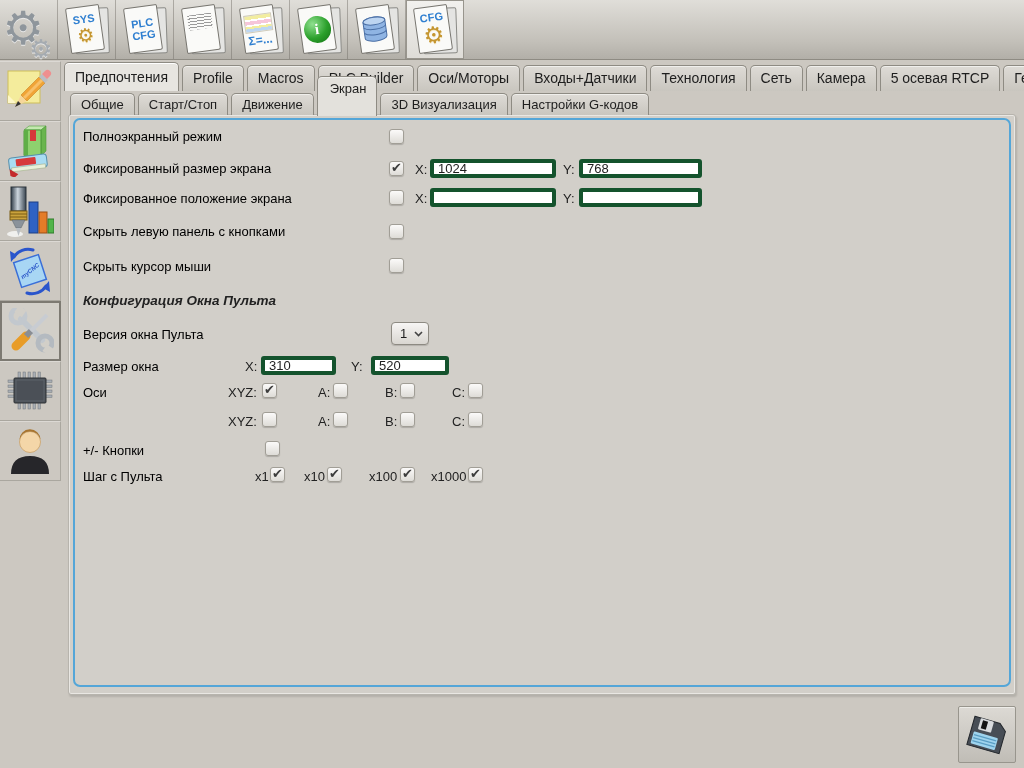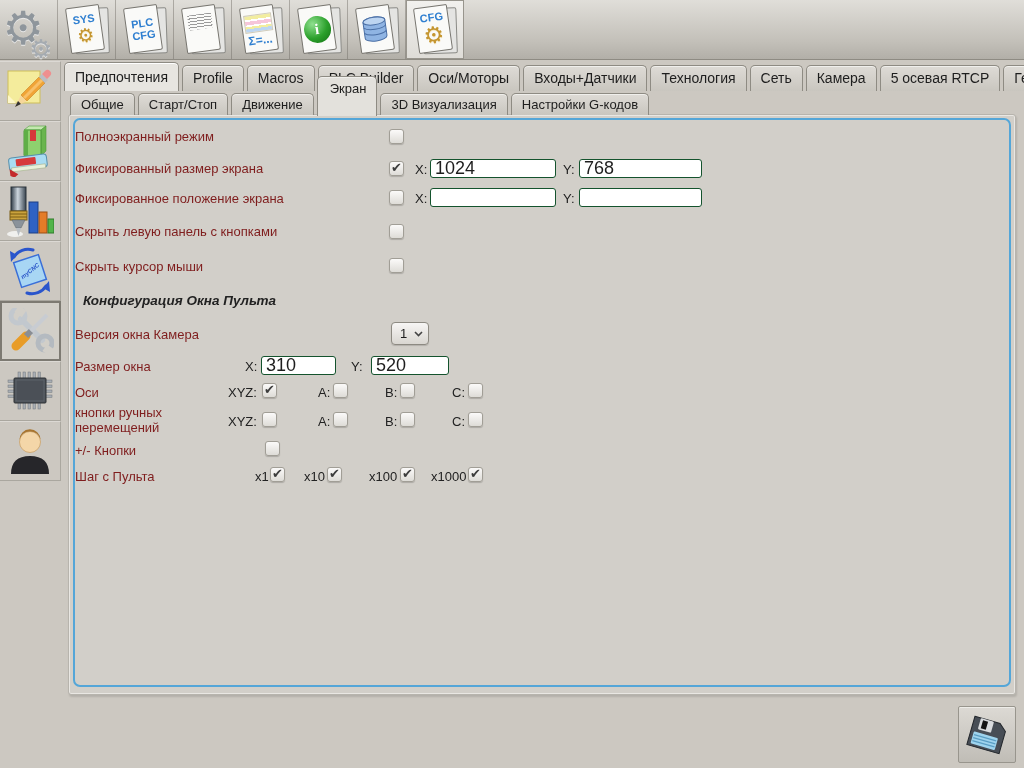--- a/index.html
+++ b/index.html
@@ -46,30 +46,30 @@
   .sidebar { position:absolute; left:0; top:61px; width:61px; }
   .sb-cell { width:61px; height:60px; border-bottom:1px solid #aaa79f; border-top:1px solid #dcd9d4; border-right:1px solid #aaa79f;
     display:flex; align-items:center; justify-content:center; cursor:pointer; }
   .sb-cell.active { background:#d2cfc8; border:2px solid #7d7a72; }
 
   
   .panel-frame { position:absolute; left:68px; top:114px; width:948px; height:581px; background:#d2cfc9;
     border:1px solid #b7b4ad; border-radius:3px; box-shadow:inset 0 0 0 1px #e9e7e3, 1px 2px 2px rgba(0,0,0,.12); }
   .panel { position:absolute; left:4px; top:3px; right:4px; bottom:7px; border:2px solid #54a6d8; border-radius:7px; background:#d2cfc9; }
   .content { position:absolute; inset:0; font-size:13px; }
-  .rowlabel { position:absolute; left:0; color:#7f1d1d; line-height:15px; }
+  .rowlabel { position:absolute; left:8px; color:#000000; line-height:15px; }
   .slabel { position:absolute; color:#222; line-height:15px; }
   .header-italic { position:absolute; left:8px; font-weight:bold; font-style:italic; font-size:13.5px; color:#222;text-align:right; }
 
   .cb { position:absolute; width:15px; height:15px; border:1px solid #a19e96; border-radius:3px;
     background:linear-gradient(#fbfaf9,#dedcd7); box-shadow:0 1px 1px rgba(0,0,0,.18); cursor:pointer; }
   .cb.checked::after { content:"✔"; position:absolute; left:1px; top:-2px; font-size:13px; color:#3c3c3c; font-weight:bold; }
 
-  .txt { position:absolute; height:19px; border:1px solid #14532d; border-radius:3px; background:#fff;
-    font-family:"Liberation Sans","DejaVu Sans",sans-serif; font-size:18px; padding:0 4px; color:#1e1e1e; }
+  .txt { position:absolute; height:19px; border:4px solid #14532d; border-radius:3px; background:#fff;
+    font-family:"Liberation Sans","DejaVu Sans",sans-serif; font-size:13px; padding:0 4px; color:#1e1e1e; }
   .dd { position:absolute; width:38px; height:23px; border:1px solid #8d8a82; border-radius:4px;
     background:linear-gradient(#f7f6f4,#d9d6d1); display:flex; align-items:center; justify-content:space-between;
     padding:0 5px 0 8px; cursor:pointer; box-shadow:0 1px 1px rgba(0,0,0,.15); font-size:13px; }
 
   
   .save-btn { position:absolute; right:8px; bottom:5px; width:58px; height:57px;
     background:linear-gradient(#dcd9d4,#c0bdb6); border:1px solid #98958d; border-radius:2px;
     display:flex; align-items:center; justify-content:center; cursor:pointer; box-shadow:inset 0 1px 0 #eeede9; }
 
   svg text { font-family:"Liberation Sans","DejaVu Sans",sans-serif; }
@@ -305,21 +305,21 @@
         <input class="txt" style="left: 504px; top: 68px; width: 123px;" value="">
 
         <span class="rowlabel" style="top:104px">Скрыть левую панель с кнопками</span>
         <span class="cb" style="left:314px;top:104px"></span>
 
         <span class="rowlabel" style="top:139px">Скрыть курсор мыши</span>
         <span class="cb" style="left:314px;top:138px"></span>
 
         <span class="header-italic" style="top:173px">Конфигурация Окна Пульта</span>
 
-        <span class="rowlabel" style="top:207px">Версия окна Камера</span>
+        <span class="rowlabel" style="top:207px">Версия окна Пульта</span>
         <div class="dd" style="left:316px;top:202px">
           <span>1</span>
           <svg width="9" height="6" viewBox="0 0 9 6">
             <polyline points="1,1 4.5,4.5 8,1" fill="none" stroke="#444" stroke-width="1.6"></polyline>
           </svg>
         </div>
 
         <span class="rowlabel" style="top:239px">Размер окна</span>
         <span class="slabel" style="left:170px;top:239px">X:</span>
         <input class="txt" style="left: 186px; top: 236px; width: 75px;" value="310">
@@ -329,21 +329,20 @@
         <span class="rowlabel" style="top:265px">Оси</span>
         <span class="slabel" style="left:153px;top:265px">XYZ:</span>
         <span class="cb checked" style="left:187px;top:263px"></span>
         <span class="slabel" style="left:243px;top:265px">A:</span>
         <span class="cb" style="left:258px;top:263px"></span>
         <span class="slabel" style="left:310px;top:265px">B:</span>
         <span class="cb" style="left:325px;top:263px"></span>
         <span class="slabel" style="left:377px;top:265px">C:</span>
         <span class="cb" style="left:393px;top:263px"></span>
 
-        <span class="rowlabel" style="top:285px;width:120px">кнопки ручных перемещений</span>
         <span class="slabel" style="left:153px;top:294px">XYZ:</span>
         <span class="cb" style="left:187px;top:292px"></span>
         <span class="slabel" style="left:243px;top:294px">A:</span>
         <span class="cb" style="left:258px;top:292px"></span>
         <span class="slabel" style="left:310px;top:294px">B:</span>
         <span class="cb" style="left:325px;top:292px"></span>
         <span class="slabel" style="left:377px;top:294px">C:</span>
         <span class="cb" style="left:393px;top:292px"></span>
 
         <span class="rowlabel" style="top:323px">+/- Кнопки</span>

